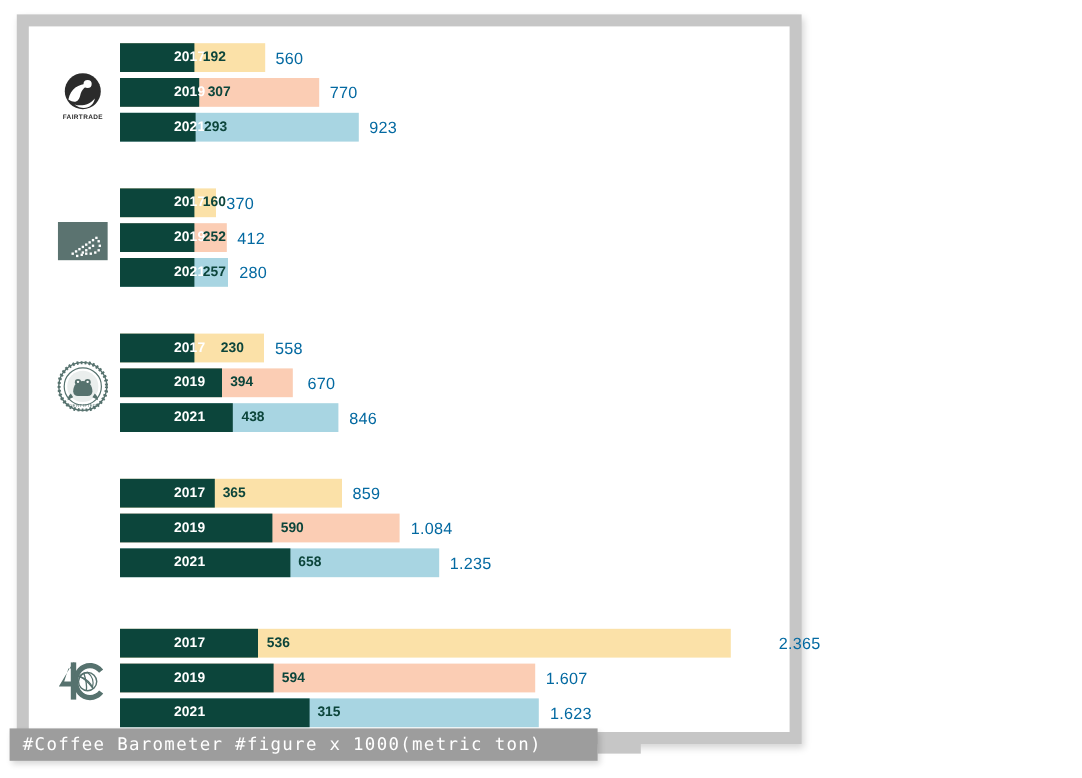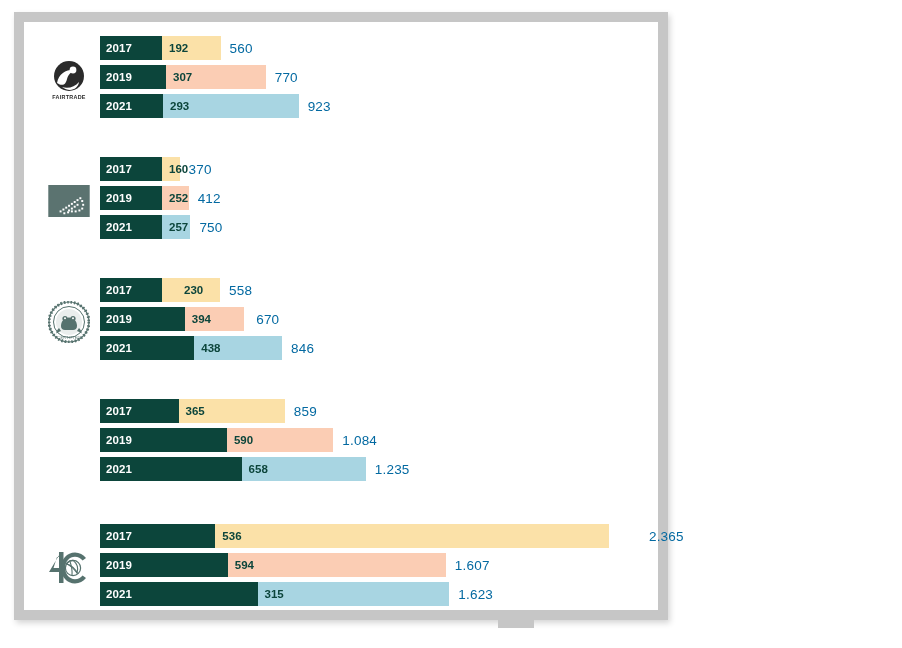--- a/index.html
+++ b/index.html
@@ -36,21 +36,21 @@
     position:absolute;left:0;top:0;height:100%;
     display:flex;align-items:center;
   }
   .bar-dark{
     position:absolute;left:0;top:0;height:100%;
     background:#0c453b;
     display:flex;align-items:center;
   }
   .year{
     color:#ffffff;font-size:11.5px;font-weight:bold;
-    padding-left:6px;letter-spacing:.1px;white-space:nowrap;
+    padding-left:6px;letter-spacing:.1px;white-space:nowrap;margin-left:39px;
   }
   .inner-val{
     position:absolute;top:0;height:100%;display:flex;align-items:center;
     font-size:11.5px;font-weight:bold;color:#0c453b;white-space:nowrap;
     padding-left:7px;
   }
   .total-val{
     position:absolute;top:0;height:100%;display:flex;align-items:center;
     font-size:13.5px;color:#0369a1;white-space:nowrap;padding-left:9px;
     letter-spacing:.2px;
@@ -162,21 +162,21 @@
                 </div>
                 <div class="inner-val" style="left: 62px;">252</div>
                 <div class="total-val" style="left: 88.6624px;">412</div>
               </div>
               <div class="bar-row">
                 <div class="bar-total" style="width: 90.384px; background: rgb(168, 213, 226);"></div>
                 <div class="bar-dark" style="width: 62px; background: rgb(12, 69, 59);">
                   <span class="year">2021</span>
                 </div>
                 <div class="inner-val" style="left: 62px;">257</div>
-                <div class="total-val" style="left: 90.384px;">750</div>
+                <div class="total-val" style="left: 90.384px;">280</div>
               </div>
             </div>
           </div>
           <div class="group" style="height: 87px; margin-bottom: 34px;">
             <div class="logo-cell">
               <svg width="42" height="42" viewBox="0 0 42 42">
     <circle cx="21" cy="21" r="20" fill="none" stroke="#56726e" stroke-width="1.2"></circle>
     <circle cx="21" cy="21" r="20" fill="none" stroke="#56726e" stroke-width="3" stroke-dasharray="1.6 1.8"></circle>
     <circle cx="21" cy="21" r="15.5" fill="none" stroke="#56726e" stroke-width="1"></circle>
     <circle cx="21" cy="21" r="13" fill="#56726e" opacity=".12"></circle>
@@ -284,14 +284,17 @@
                 <div class="inner-val" style="left: 157.526px;">315</div>
                 <div class="total-val" style="left: 349.27px;">1.623</div>
               </div>
             </div>
           </div>
         </div>
     </div>
   </div>
 
   <div class="caption-tail"></div>
+  <div class="caption">
+    <span>#Coffee Barometer #figure x 1000(metric ton)</span>
+  </div>
 
 </div>
 
 </body></html>

